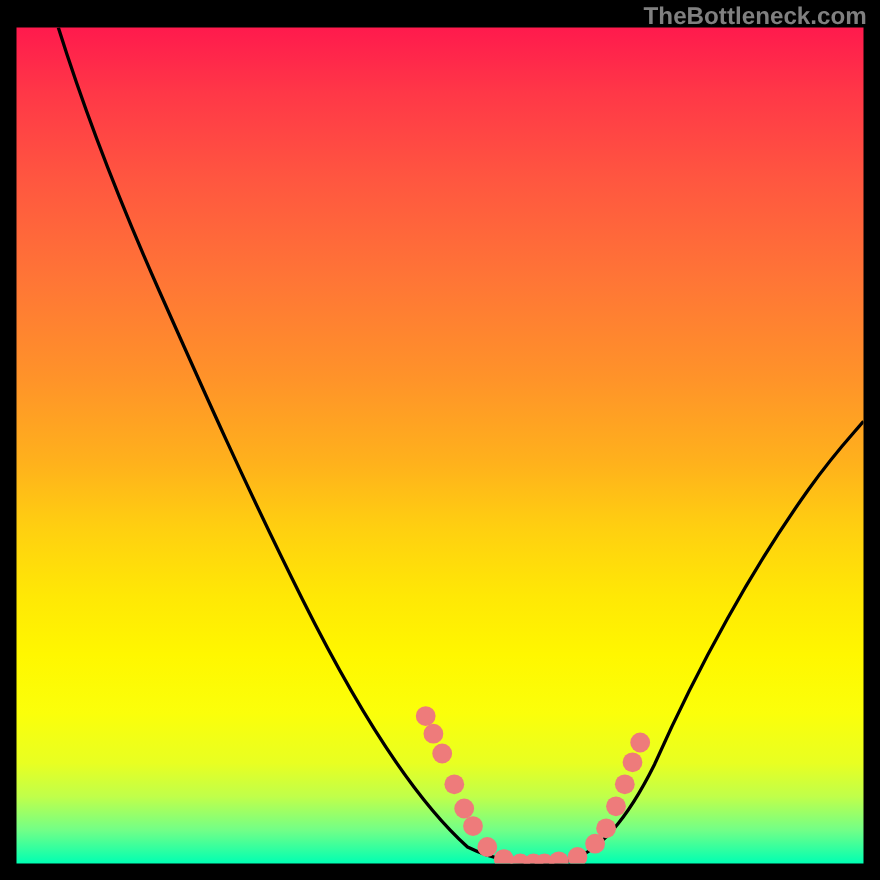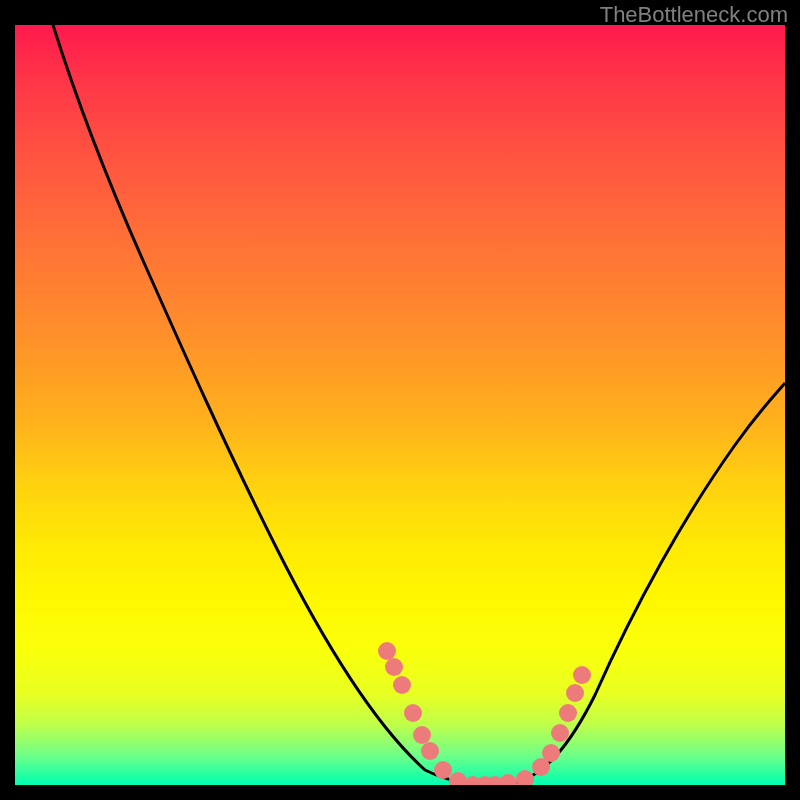--- a/index.html
+++ b/index.html
@@ -16,21 +16,21 @@
     width: 800px;
     height: 800px;
     background: #000;
   }
   .attribution {
     position: absolute;
     top: 2px;
     right: 12px;
     color: #808080;
     font-size: 22px;
-    font-weight: normal;
+    font-weight: bold;
     z-index: 3;
   }
   .plot-area {
     position: absolute;
     left: 15px;
     top: 25px;
     width: 770px;
     height: 760px;
     background: linear-gradient(to bottom,
       #ff1a4d 0%,

